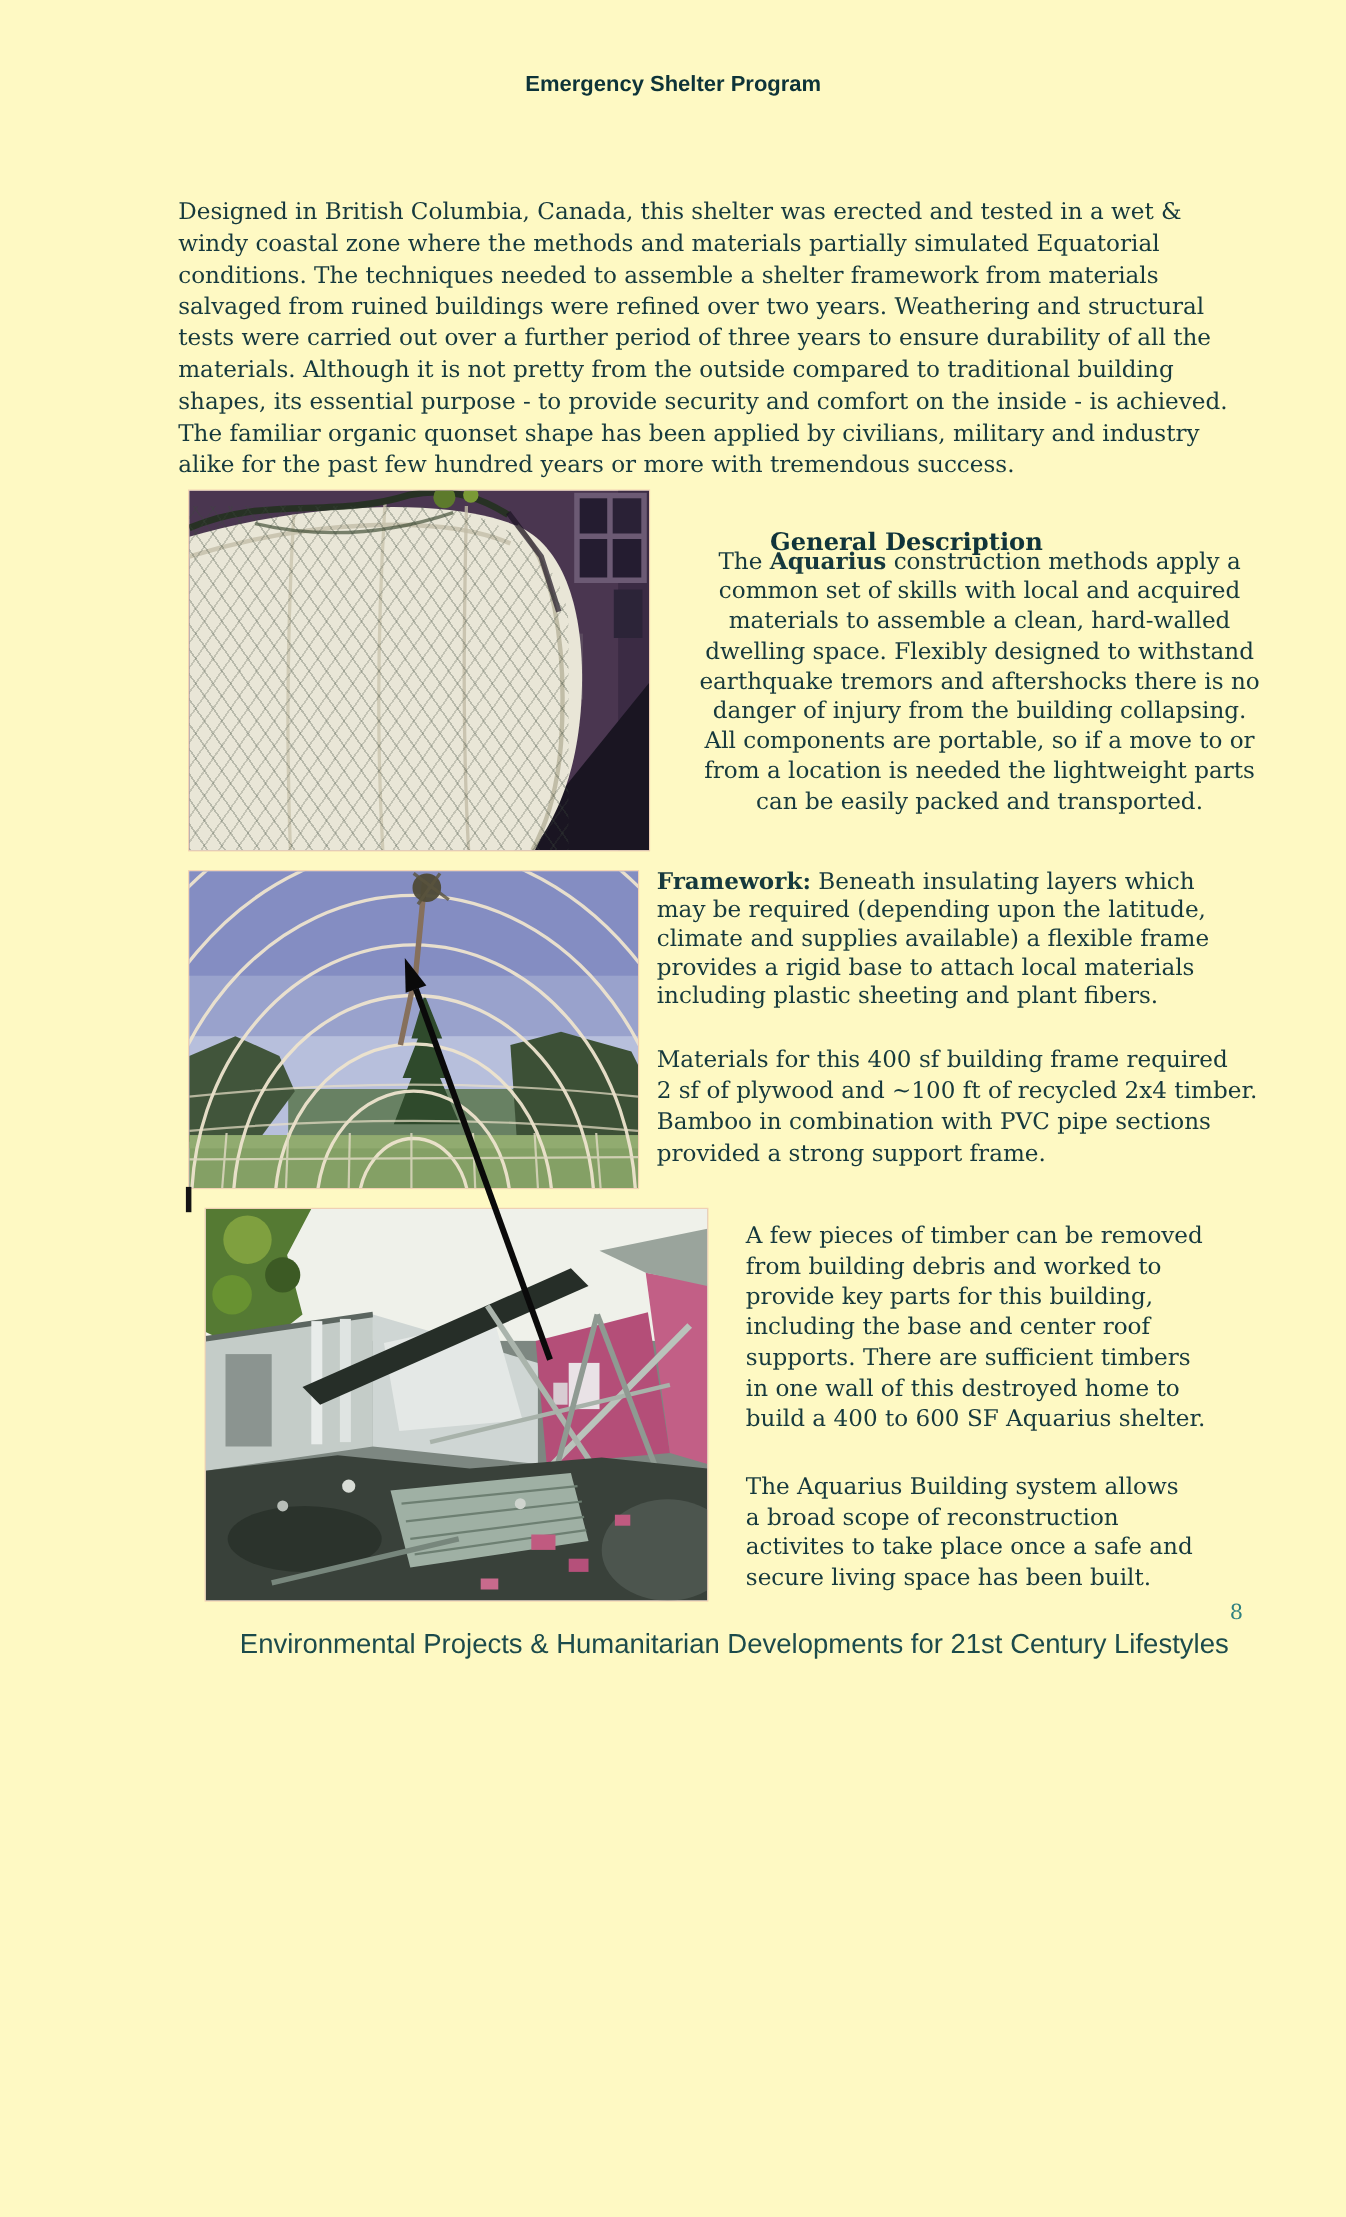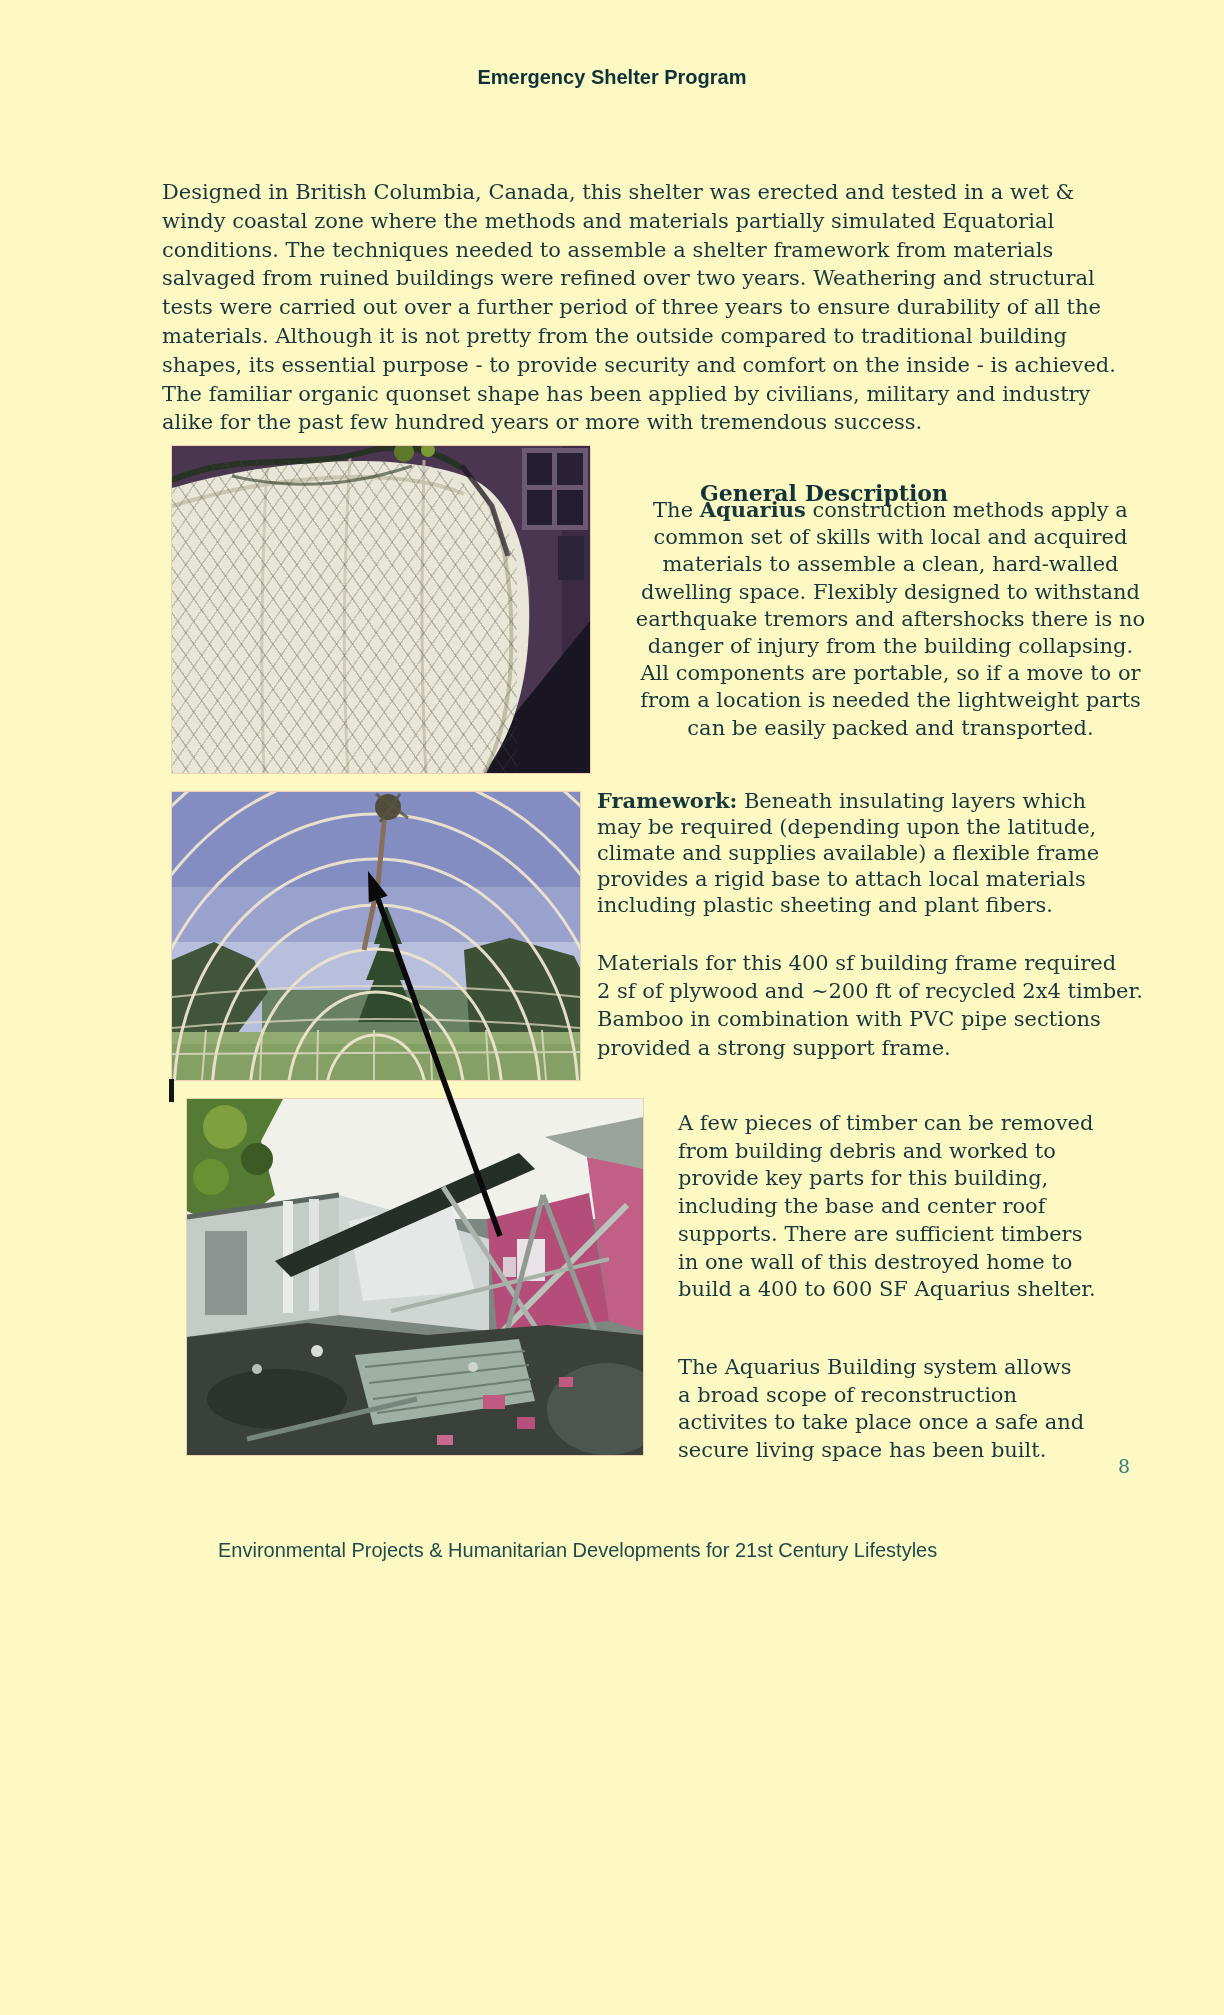--- a/index.html
+++ b/index.html
@@ -13,25 +13,25 @@
   .hdr{
     font-family:"Liberation Sans", sans-serif;font-weight:bold;font-size:20px;
     color:#0d3338;width:100%;text-align:center;top:66px;left:0;
   }
   .gd-heading{font-weight:bold;font-size:22px;left:700px;top:456px;color:#10343a;margin-top:24px;}
   .intro{left:162px;top:178px;width:1040px;line-height:28.8px;}
   .gd-body{left:603px;top:496px;width:575px;line-height:27.2px;text-align:center;}
   .fw-body{left:597px;top:788px;width:625px;line-height:26px;}
   .fw-materials{left:597px;top:949px;width:625px;line-height:28.2px;}
   .salvage1{left:678px;top:1110px;width:505px;line-height:27.7px;}
-  .salvage2{left:678px;top:1338px;width:505px;line-height:27.7px;margin-top:16px;}
+  .salvage2{left:678px;top:1338px;width:505px;line-height:27.7px;}
   .pagenum{left:1118px;top:1455px;font-size:19px;color:#2e8080;font-family:"DejaVu Serif",serif;}
   .footer{
-    left:218px;top:1539px;font-family:"Liberation Sans", sans-serif;
-    font-size:20px;color:#1c4b4b;white-space:nowrap;
+    left:218px;top:1481px;font-family:"Liberation Sans", sans-serif;
+    font-size:25px;color:#1c4b4b;white-space:nowrap;
   }
   .photo{position:absolute;box-shadow:0 0 0 1px rgba(228,160,160,.45);background:#ccc;overflow:hidden;}
   .photo svg{display:block;}
   #photo1{left:172px;top:446px;width:418px;height:327px;}
   #photo2{left:172px;top:792px;width:408px;height:288px;}
   #photo3{left:187px;top:1099px;width:456px;height:356px;}
   .net-overlay{
     position:absolute;left:0;top:14px;width:345px;height:313px;
     background:
       repeating-linear-gradient(55deg, rgba(60,72,60,.28) 0 1.5px, transparent 1.5px 13px),
@@ -146,21 +146,21 @@
     </svg>
   </div>
 
   <div class="abs serif-block fw-body"><b>Framework:</b><span>  Beneath insulating layers which
 may be required (depending upon the latitude,
 climate and supplies available) a flexible frame
 provides a rigid base to attach local materials
 including plastic sheeting and plant fibers.</span></div>
 
   <div class="abs serif-block fw-materials">Materials for this 400 sf building frame required
-2 sf of plywood and ~200 ft of recycled 2x4 timber.
+2 sf of plywood and ~100 ft of recycled 2x4 timber.
 Bamboo in combination with PVC pipe sections
 provided a strong support frame.</div>
 
   <div class="abs scan-mark"></div>
 
   <div class="photo" id="photo3" title="destroyed-home-debris-with-timbers">
     <svg width="456" height="356" viewBox="0 0 456 356">
       <rect x="0" y="0" width="456" height="140" fill="#eff1ea"></rect>
       <rect x="0" y="120" width="456" height="236" fill="#7d8781"></rect>
 

